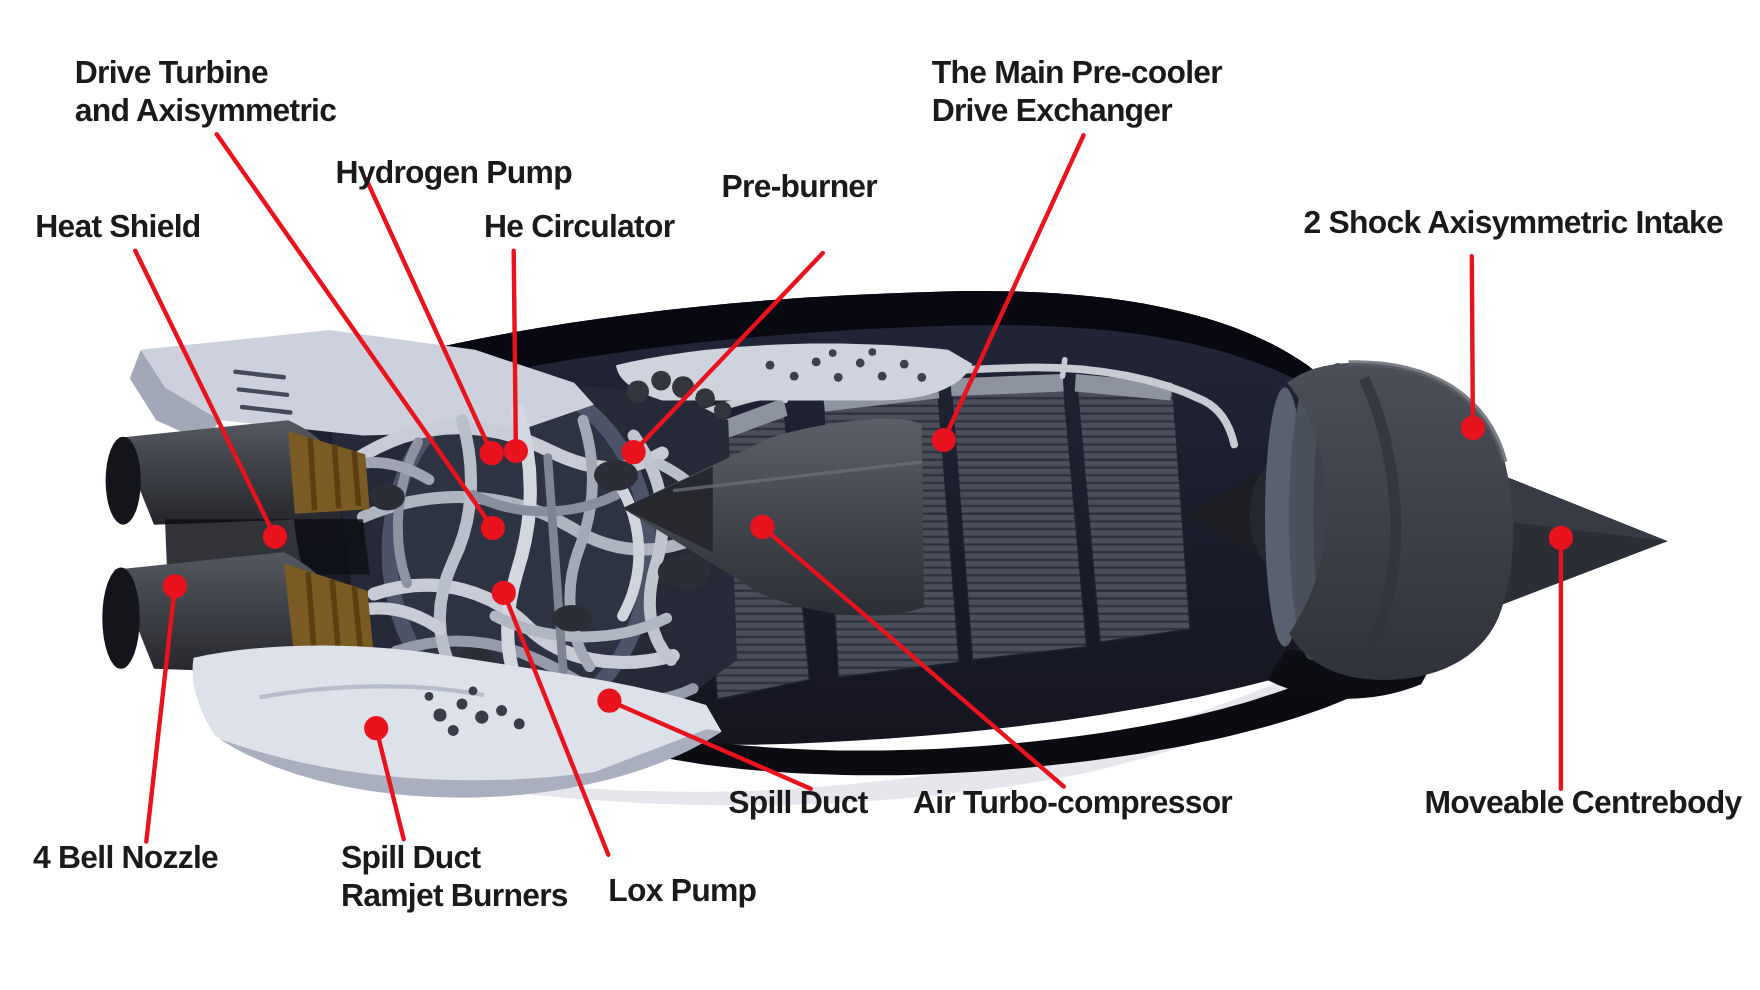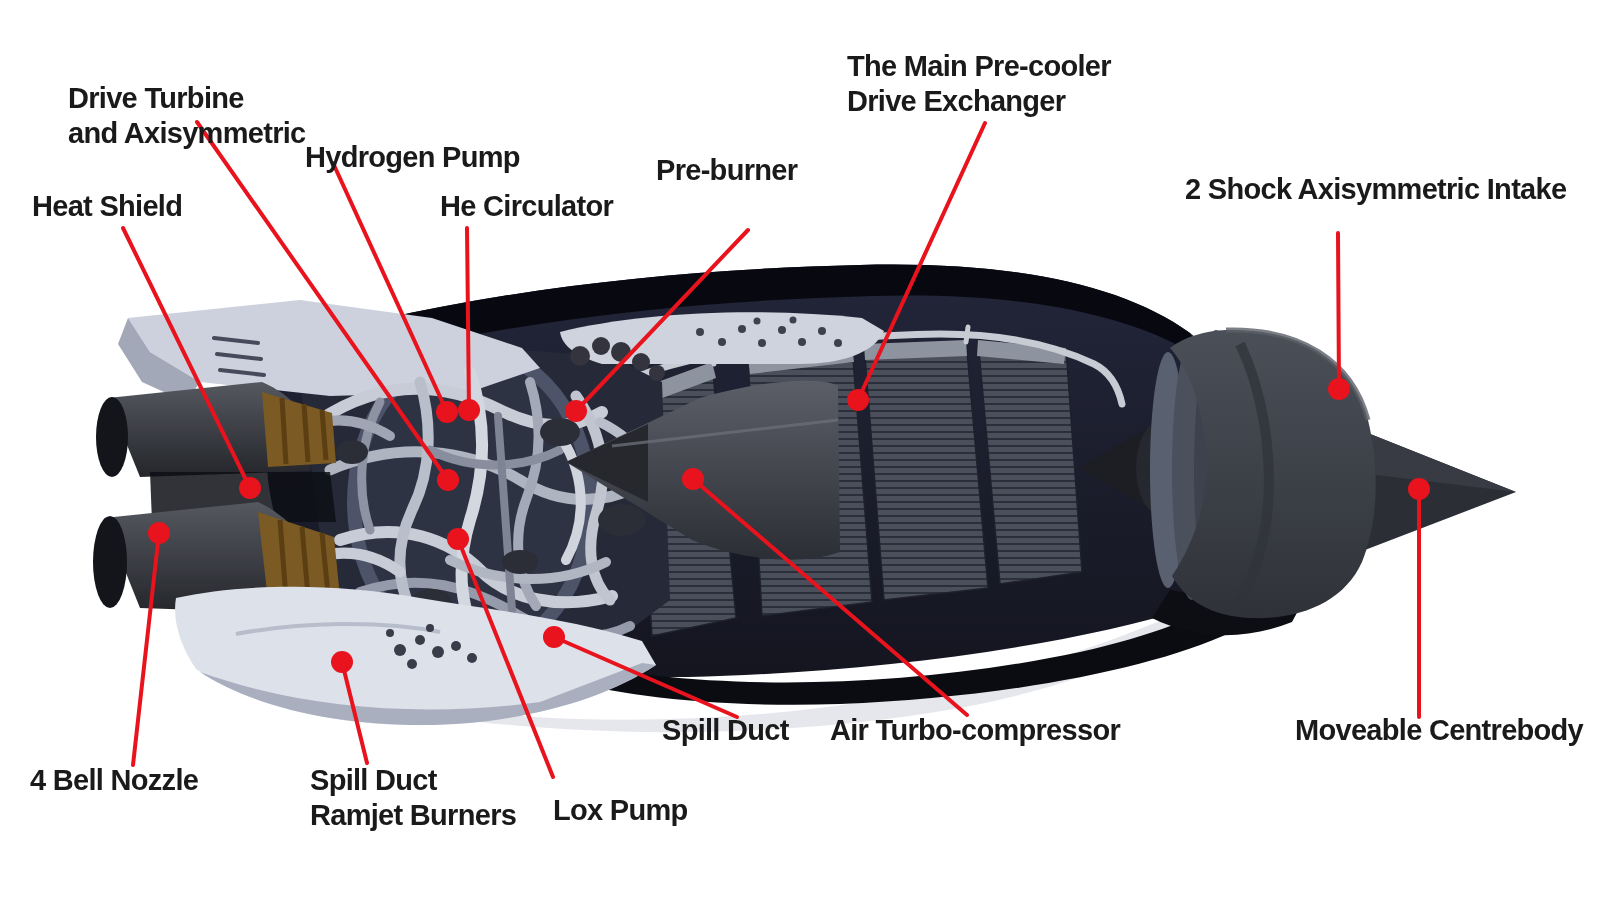--- a/index.html
+++ b/index.html
@@ -200,41 +200,41 @@
         <line x1="737" y1="717" x2="554" y2="637" stroke="#e8131d" stroke-width="4" stroke-linecap="round"></line>
         <circle cx="554" cy="637" r="11" fill="#e8131d"></circle>
         <line x1="967" y1="715" x2="693" y2="479" stroke="#e8131d" stroke-width="4" stroke-linecap="round"></line>
         <circle cx="693" cy="479" r="11" fill="#e8131d"></circle>
         <line x1="1419" y1="717" x2="1419" y2="489" stroke="#e8131d" stroke-width="4" stroke-linecap="round"></line>
         <circle cx="1419" cy="489" r="11" fill="#e8131d"></circle>
       </g>
   </svg>
 
   <div id="labels">
-      <div class="callout-label" style="left: 68px; top: 49px; margin-top: 32px;">
+      <div class="callout-label" style="left: 68px; top: 49px;">
         <div>Drive Turbine</div>
         <div>and Axisymmetric</div>
       </div>
       <div class="callout-label" style="left: 305px; top: 140px;">
         <div>Hydrogen Pump</div>
       </div>
       <div class="callout-label" style="left: 32px; top: 189px;">
         <div>Heat Shield</div>
       </div>
       <div class="callout-label" style="left: 440px; top: 189px;">
         <div>He Circulator</div>
       </div>
       <div class="callout-label" style="left: 656px; top: 153px;">
         <div>Pre-burner</div>
       </div>
       <div class="callout-label" style="left: 847px; top: 49px;">
         <div>The Main Pre-cooler</div>
         <div>Drive Exchanger</div>
       </div>
-      <div class="callout-label" style="left: 1185px; top: 172px;">
+      <div class="callout-label" style="left: 1185px; top: 186px;">
         <div>2 Shock Axisymmetric Intake</div>
       </div>
       <div class="callout-label" style="left: 30px; top: 763px;">
         <div>4 Bell Nozzle</div>
       </div>
       <div class="callout-label" style="left: 310px; top: 763px;">
         <div>Spill Duct</div>
         <div>Ramjet Burners</div>
       </div>
       <div class="callout-label" style="left: 553px; top: 793px;">

